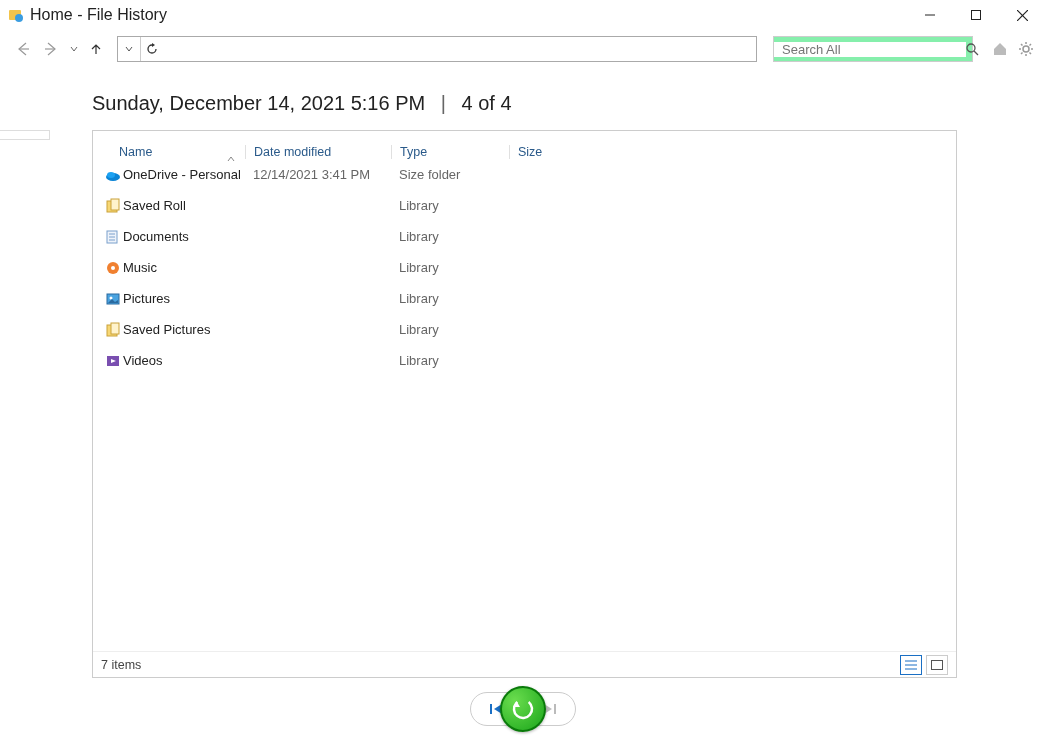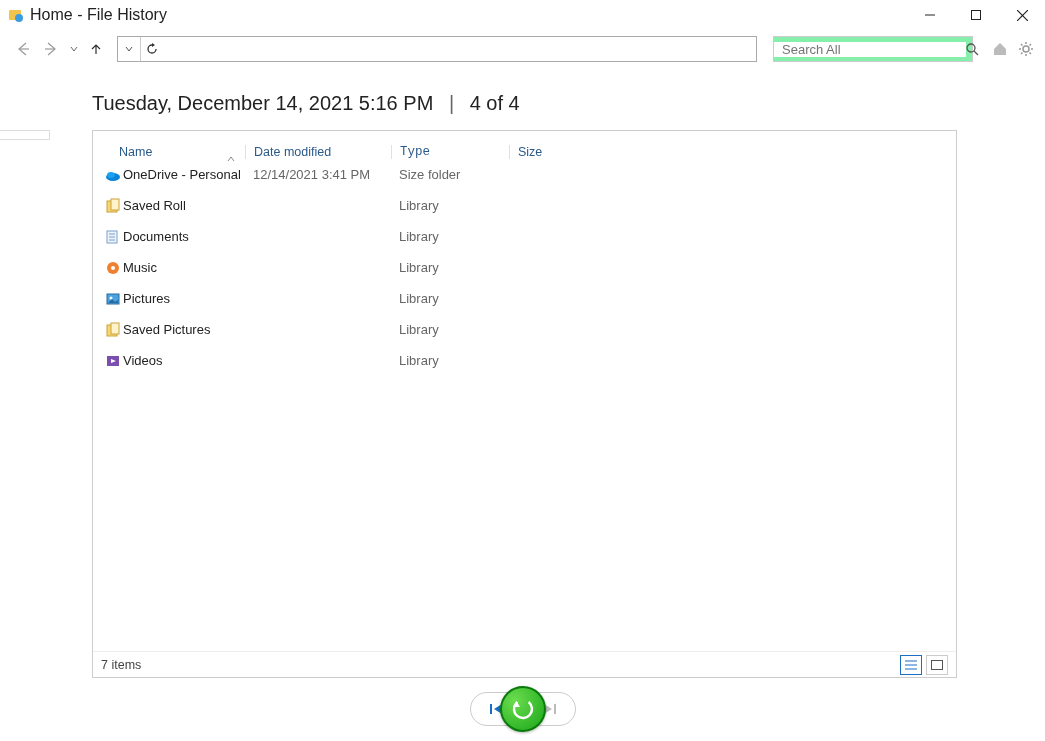--- a/index.html
+++ b/index.html
@@ -129,21 +129,21 @@
     height:28px;
     align-items:flex-end;
     font-size:12.5px;
     color:#2a5a8a;
     user-select:none;
   }
   .col { padding:0 8px; position:relative; cursor:pointer; }
   .col + .col { border-left:1px solid #e0e0e0; }
   .col.name  { width:152px; padding-left:26px; }
   .col.date  { width:146px; }
-  .col.type  { width:118px;font-family:Liberation Mono, monospace; }
+  .col.type  { width:118px; }
   .col.size  { width:78px; }
   .sort-ind {
     position:absolute; right:10px; top:7px;
     color:#888;
   }
   .rows { flex:1; overflow:auto; }
   .row {
     display:flex; align-items:center;
     height:31px;
     font-size:13px;
@@ -299,21 +299,21 @@
             <line x1="11.5" y1="4.5" x2="13" y2="3"></line>
           </g>
         </svg>
     </div>
   </div>
 </div>
 
 <div class="left-stub"></div>
 
 <div class="heading">
-  <span>Tuesday, December 14, 2021 5:16 PM</span>
+  <span>Sunday, December 14, 2021 5:16 PM</span>
   <span class="sep">|</span>
   <span>4 of 4</span>
 </div>
 
 <div class="panel">
   <div class="cols">
     <div class="col name">
       <span>Name</span>
       <span class="sort-ind">
         <svg width="8" height="8">

